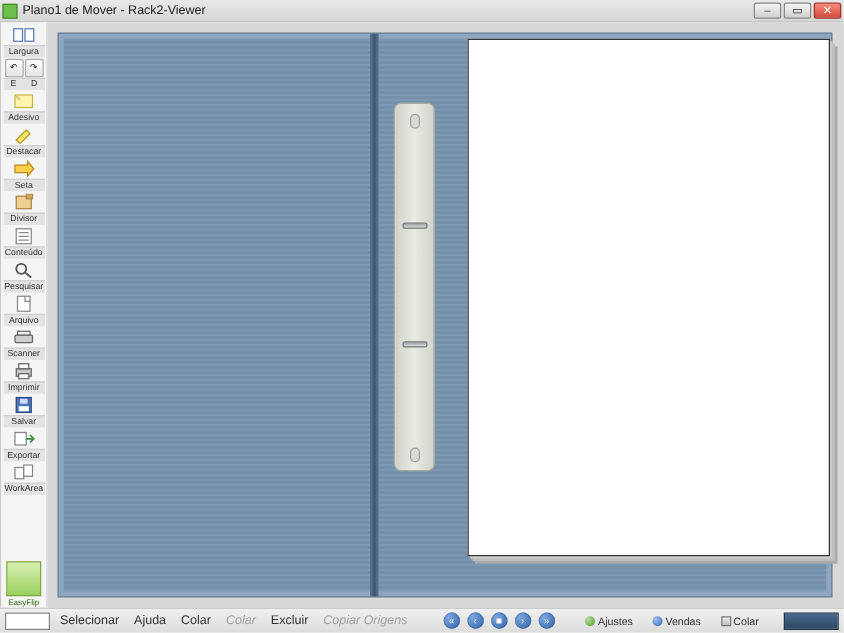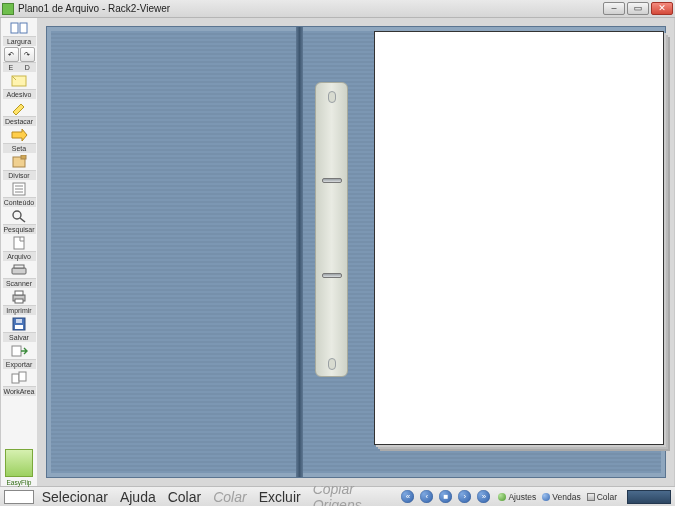--- a/index.html
+++ b/index.html
@@ -55,41 +55,41 @@
     box-shadow: 2px 2px 0 #ccc, 4px 4px 0 #bbb, 6px 6px 0 #aaa;
   }
   
   
   .bottombar {
     height:20px; background:linear-gradient(#f0f0f0,#dcdcdc);
     border-top:1px solid #bcbcbc; display:flex; align-items:center;
     padding:0 4px; gap:4px;
   }
   .pagebox { width:36px; height:14px; background:#fff; border:1px solid #888; }
-  .tbtn { font-size:14px; color:#333; padding:1px 4px; cursor:pointer; }
+  .tbtn { font-size:10px; color:#333; padding:1px 4px; cursor:pointer; }
   .tbtn.disabled { color:#a0a0a0; cursor:default;font-style:italic; }
   .bottom-spacer { flex:1; }
   .navcluster { display:flex; gap:6px; align-items:center; margin: 0 auto;}
   .navbtn { width:13px; height:13px; border-radius:50%; background:radial-gradient(circle at 30% 30%,#7ea8e0,#2f5fa8); box-shadow:inset 0 0 1px #163a6e; display:flex;align-items:center;justify-content:center;color:#fff;font-size:8px;}
-  .rightcluster { display:flex; gap:6px; align-items:center;}
+  .rightcluster { display:flex; gap:16px; align-items:center;}
   .rbtn { font-size:8.5px; color:#333; display:flex; align-items:center; gap:2px; cursor:pointer;}
   .dot-g{width:8px;height:8px;border-radius:50%;background:radial-gradient(circle at 30% 30%,#b4e29a,#4f9a2f);}
   .dot-b{width:8px;height:8px;border-radius:50%;background:radial-gradient(circle at 30% 30%,#9cc0ee,#3a6bb4);}
   .sq{width:8px;height:8px;background:linear-gradient(#eee,#bbb);border:1px solid #777;}
   .endcap { width:44px; height:14px; background:linear-gradient(#4a6a8c,#2d4763); border:1px solid #23374e; margin-left:4px;}
   
   
   svg { display:block; }
 </style>
 </head>
 <body>
 
 <div class="titlebar">
   <div class="appicon"></div>
-  <div class="title">Plano1 de Arquivo - Rack2-Viewer</div>
+  <div class="title">Plano1 de Mover - Rack2-Viewer</div>
   <div class="winbtns">
     <div class="winbtn">–</div>
     <div class="winbtn">▭</div>
     <div class="winbtn close">✕</div>
   </div>
 </div>
 
 <div class="app">
 
   <div class="sidebar">

